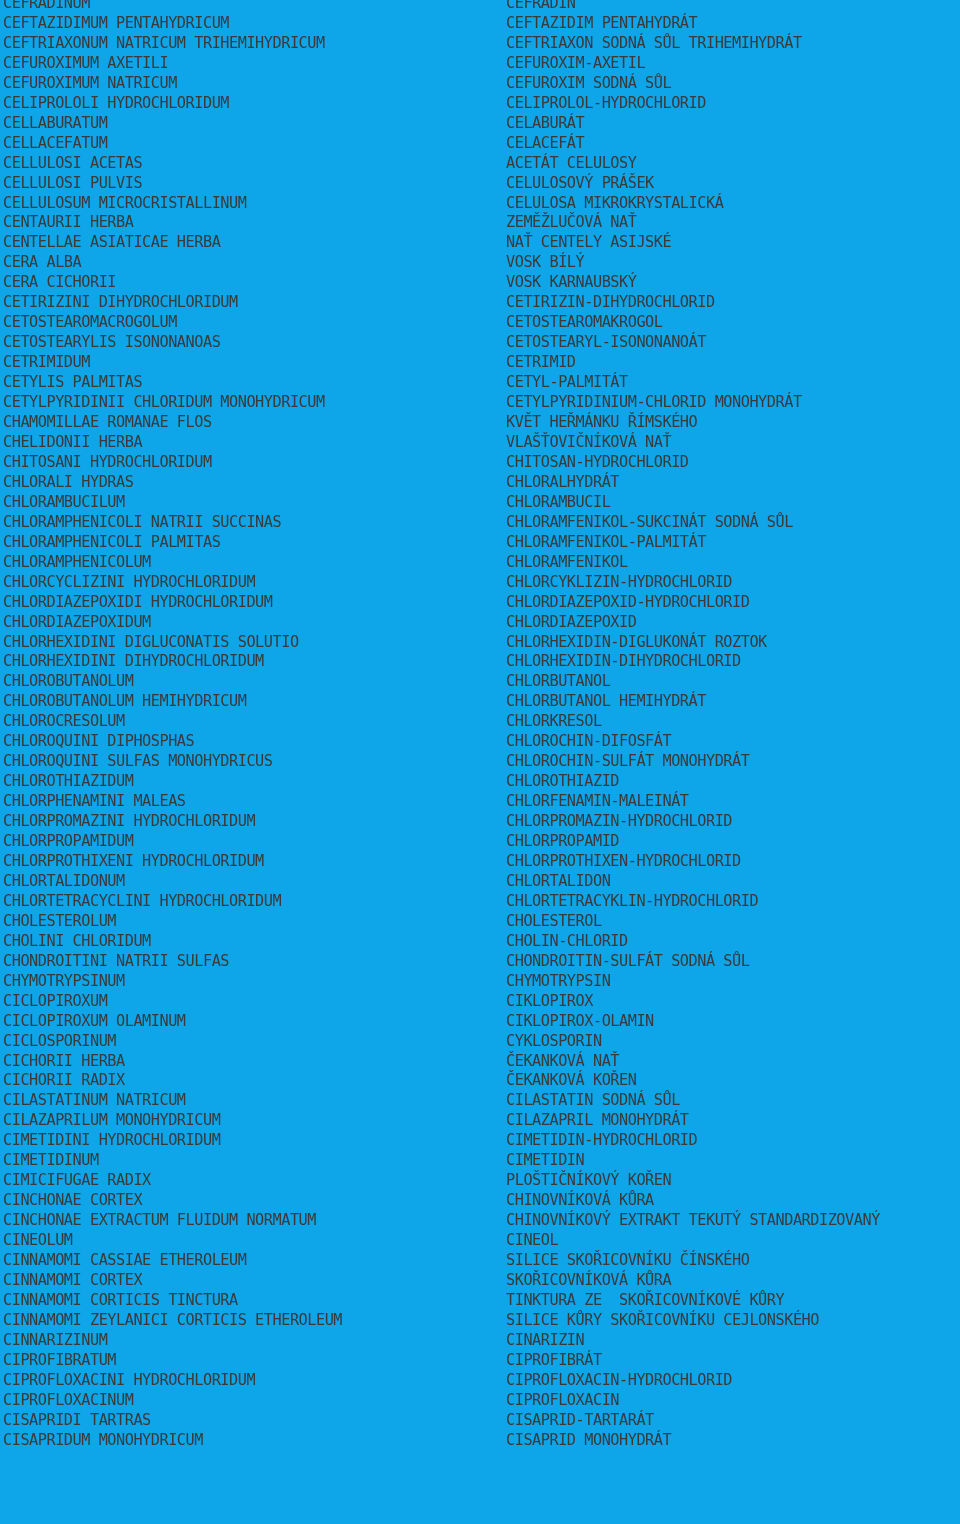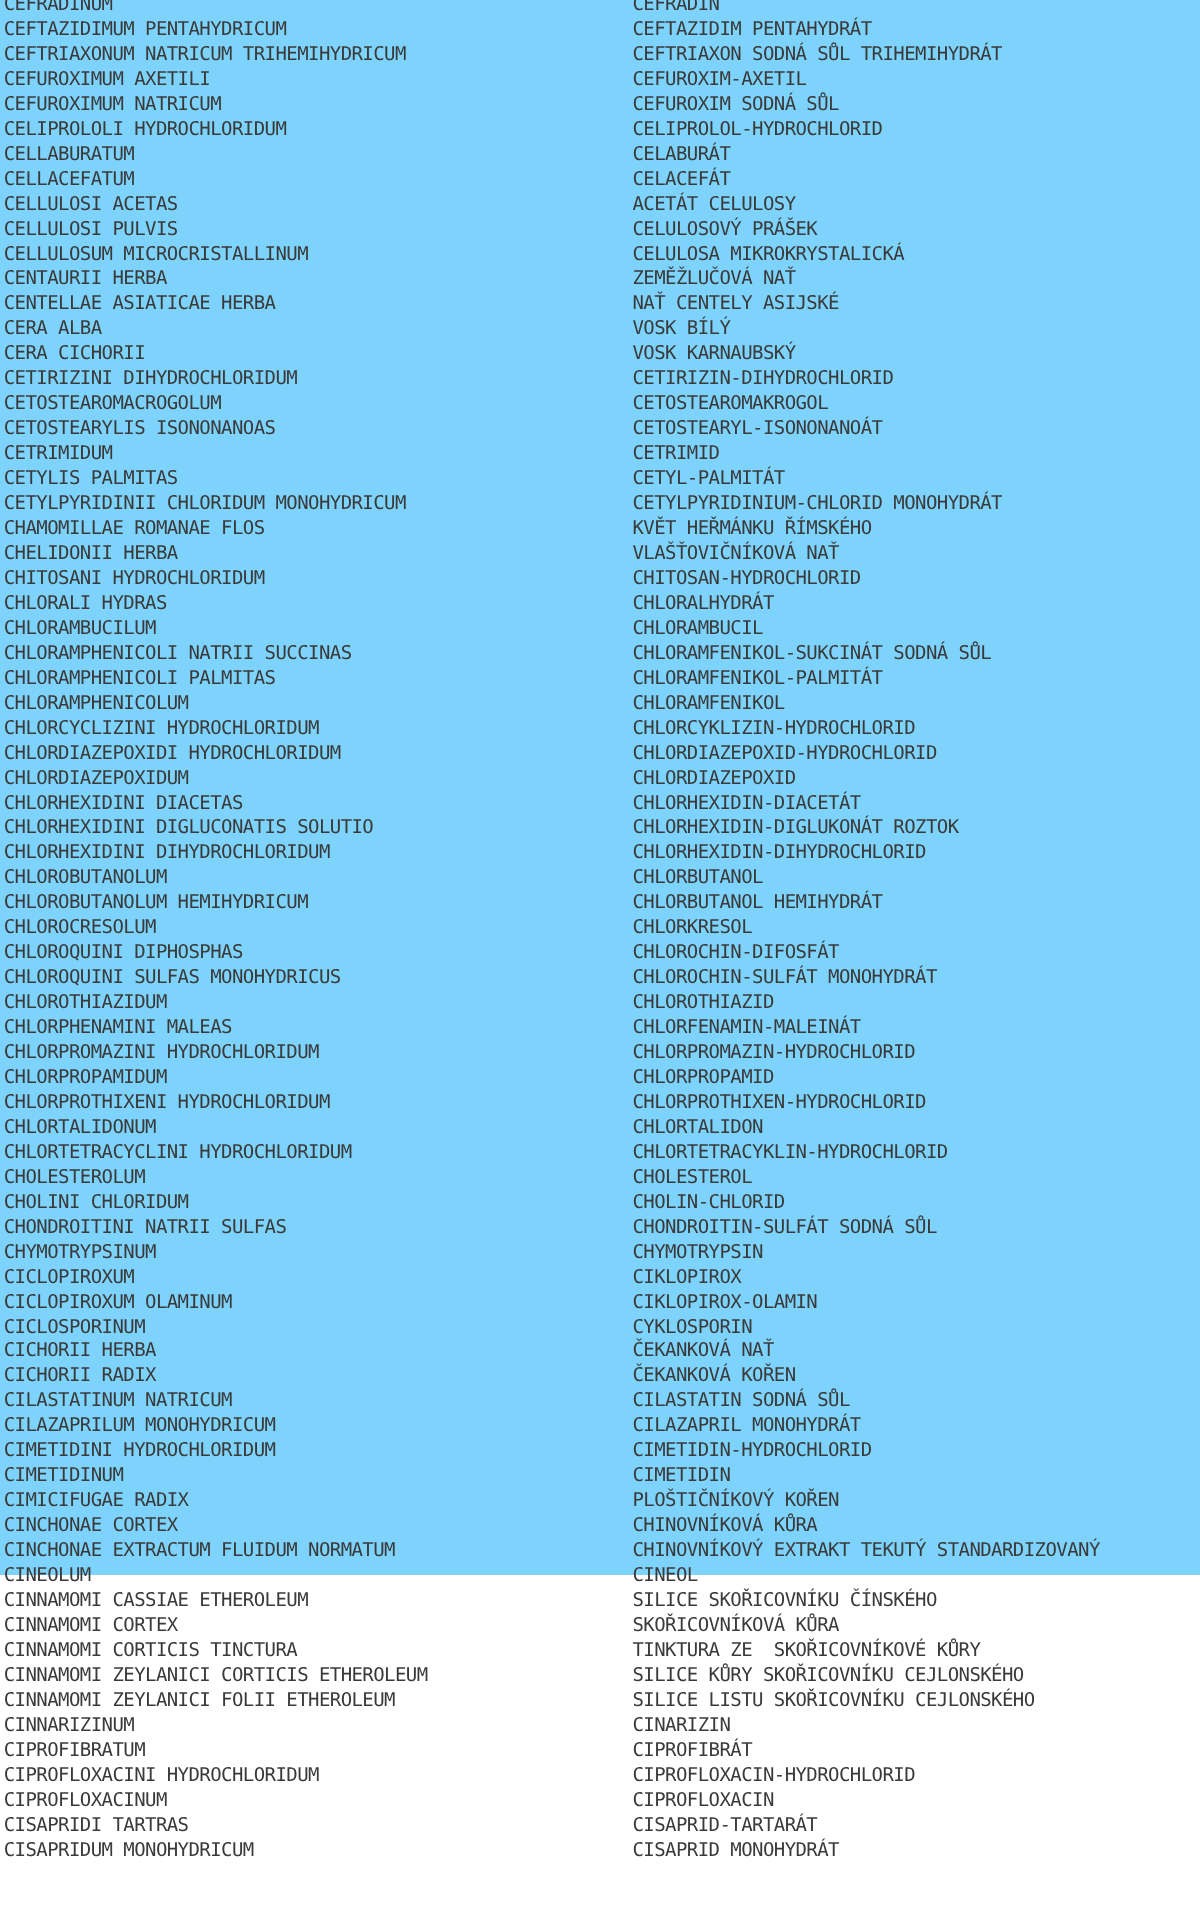--- a/index.html
+++ b/index.html
@@ -9,22 +9,22 @@
   }
   body {
     width: 960px;
     height: 1524px;
     overflow: hidden;
     font-family: "DejaVu Sans Mono", "Liberation Mono", monospace;
   }
   #doc {
     position: relative;
     width: 960px;
-    height: 1260px;
-    background: #7dd3fc;
+    height: 1524px;
+    background: #0ea5e9;
   }
   
   #rows {
     position: absolute;
     left: 0;
     top: -6px;
     width: 960px;
   }
   .row {
     display: block;
@@ -75,21 +75,20 @@
       <div class="row"><span class="cell cell-la">CHELIDONII HERBA</span><span class="cell cell-cs">VLAŠŤOVIČNÍKOVÁ NAŤ</span></div>
       <div class="row"><span class="cell cell-la">CHITOSANI HYDROCHLORIDUM</span><span class="cell cell-cs">CHITOSAN-HYDROCHLORID</span></div>
       <div class="row"><span class="cell cell-la">CHLORALI HYDRAS</span><span class="cell cell-cs">CHLORALHYDRÁT</span></div>
       <div class="row"><span class="cell cell-la">CHLORAMBUCILUM</span><span class="cell cell-cs">CHLORAMBUCIL</span></div>
       <div class="row"><span class="cell cell-la">CHLORAMPHENICOLI NATRII SUCCINAS</span><span class="cell cell-cs">CHLORAMFENIKOL-SUKCINÁT SODNÁ SŮL</span></div>
       <div class="row"><span class="cell cell-la">CHLORAMPHENICOLI PALMITAS</span><span class="cell cell-cs">CHLORAMFENIKOL-PALMITÁT</span></div>
       <div class="row"><span class="cell cell-la">CHLORAMPHENICOLUM</span><span class="cell cell-cs">CHLORAMFENIKOL</span></div>
       <div class="row"><span class="cell cell-la">CHLORCYCLIZINI HYDROCHLORIDUM</span><span class="cell cell-cs">CHLORCYKLIZIN-HYDROCHLORID</span></div>
       <div class="row"><span class="cell cell-la">CHLORDIAZEPOXIDI HYDROCHLORIDUM</span><span class="cell cell-cs">CHLORDIAZEPOXID-HYDROCHLORID</span></div>
       <div class="row"><span class="cell cell-la">CHLORDIAZEPOXIDUM</span><span class="cell cell-cs">CHLORDIAZEPOXID</span></div>
-      <div class="row"><span class="cell cell-la">CHLORHEXIDINI DIACETAS</span><span class="cell cell-cs">CHLORHEXIDIN-DIACETÁT</span></div>
       <div class="row"><span class="cell cell-la">CHLORHEXIDINI DIGLUCONATIS SOLUTIO</span><span class="cell cell-cs">CHLORHEXIDIN-DIGLUKONÁT ROZTOK</span></div>
       <div class="row"><span class="cell cell-la">CHLORHEXIDINI DIHYDROCHLORIDUM</span><span class="cell cell-cs">CHLORHEXIDIN-DIHYDROCHLORID</span></div>
       <div class="row"><span class="cell cell-la">CHLOROBUTANOLUM</span><span class="cell cell-cs">CHLORBUTANOL</span></div>
       <div class="row"><span class="cell cell-la">CHLOROBUTANOLUM HEMIHYDRICUM</span><span class="cell cell-cs">CHLORBUTANOL HEMIHYDRÁT</span></div>
       <div class="row"><span class="cell cell-la">CHLOROCRESOLUM</span><span class="cell cell-cs">CHLORKRESOL</span></div>
       <div class="row"><span class="cell cell-la">CHLOROQUINI DIPHOSPHAS</span><span class="cell cell-cs">CHLOROCHIN-DIFOSFÁT</span></div>
       <div class="row"><span class="cell cell-la">CHLOROQUINI SULFAS MONOHYDRICUS</span><span class="cell cell-cs">CHLOROCHIN-SULFÁT MONOHYDRÁT</span></div>
       <div class="row"><span class="cell cell-la">CHLOROTHIAZIDUM</span><span class="cell cell-cs">CHLOROTHIAZID</span></div>
       <div class="row"><span class="cell cell-la">CHLORPHENAMINI MALEAS</span><span class="cell cell-cs">CHLORFENAMIN-MALEINÁT</span></div>
       <div class="row"><span class="cell cell-la">CHLORPROMAZINI HYDROCHLORIDUM</span><span class="cell cell-cs">CHLORPROMAZIN-HYDROCHLORID</span></div>
@@ -111,21 +110,20 @@
       <div class="row"><span class="cell cell-la">CIMETIDINI HYDROCHLORIDUM</span><span class="cell cell-cs">CIMETIDIN-HYDROCHLORID</span></div>
       <div class="row"><span class="cell cell-la">CIMETIDINUM</span><span class="cell cell-cs">CIMETIDIN</span></div>
       <div class="row"><span class="cell cell-la">CIMICIFUGAE RADIX</span><span class="cell cell-cs">PLOŠTIČNÍKOVÝ KOŘEN</span></div>
       <div class="row"><span class="cell cell-la">CINCHONAE CORTEX</span><span class="cell cell-cs">CHINOVNÍKOVÁ KŮRA</span></div>
       <div class="row"><span class="cell cell-la">CINCHONAE EXTRACTUM FLUIDUM NORMATUM</span><span class="cell cell-cs">CHINOVNÍKOVÝ EXTRAKT TEKUTÝ STANDARDIZOVANÝ</span></div>
       <div class="row"><span class="cell cell-la">CINEOLUM</span><span class="cell cell-cs">CINEOL</span></div>
       <div class="row"><span class="cell cell-la">CINNAMOMI CASSIAE ETHEROLEUM</span><span class="cell cell-cs">SILICE SKOŘICOVNÍKU ČÍNSKÉHO</span></div>
       <div class="row"><span class="cell cell-la">CINNAMOMI CORTEX</span><span class="cell cell-cs">SKOŘICOVNÍKOVÁ KŮRA</span></div>
       <div class="row"><span class="cell cell-la">CINNAMOMI CORTICIS TINCTURA</span><span class="cell cell-cs">TINKTURA ZE  SKOŘICOVNÍKOVÉ KŮRY</span></div>
       <div class="row"><span class="cell cell-la">CINNAMOMI ZEYLANICI CORTICIS ETHEROLEUM</span><span class="cell cell-cs">SILICE KŮRY SKOŘICOVNÍKU CEJLONSKÉHO</span></div>
-      <div class="row"><span class="cell cell-la">CINNAMOMI ZEYLANICI FOLII ETHEROLEUM</span><span class="cell cell-cs">SILICE LISTU SKOŘICOVNÍKU CEJLONSKÉHO</span></div>
       <div class="row"><span class="cell cell-la">CINNARIZINUM</span><span class="cell cell-cs">CINARIZIN</span></div>
       <div class="row"><span class="cell cell-la">CIPROFIBRATUM</span><span class="cell cell-cs">CIPROFIBRÁT</span></div>
       <div class="row"><span class="cell cell-la">CIPROFLOXACINI HYDROCHLORIDUM</span><span class="cell cell-cs">CIPROFLOXACIN-HYDROCHLORID</span></div>
       <div class="row"><span class="cell cell-la">CIPROFLOXACINUM</span><span class="cell cell-cs">CIPROFLOXACIN</span></div>
       <div class="row"><span class="cell cell-la">CISAPRIDI TARTRAS</span><span class="cell cell-cs">CISAPRID-TARTARÁT</span></div>
       <div class="row"><span class="cell cell-la">CISAPRIDUM MONOHYDRICUM</span><span class="cell cell-cs">CISAPRID MONOHYDRÁT</span></div>
     </div>
 </div>
 
 </body></html>

